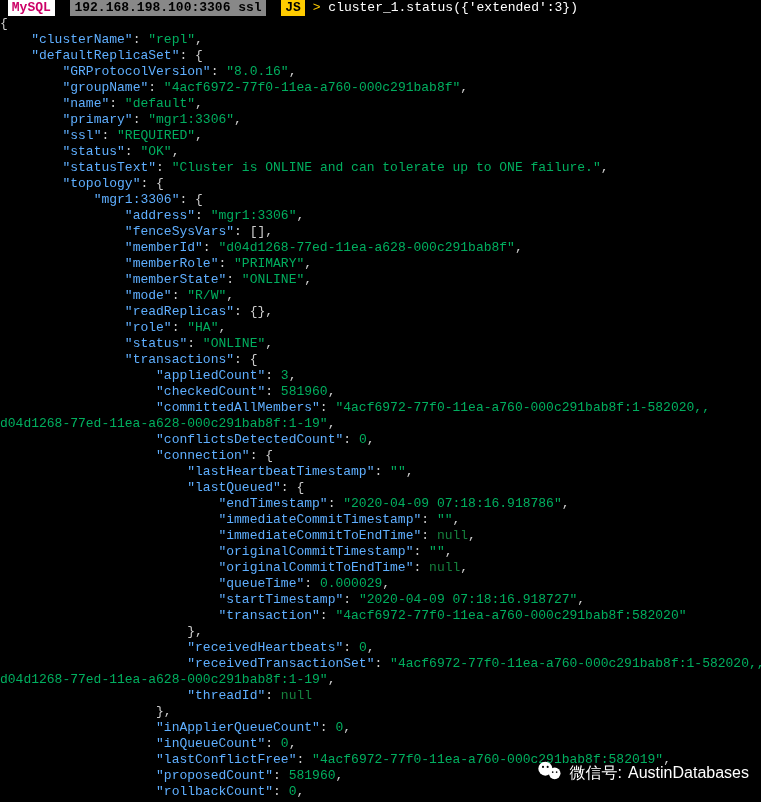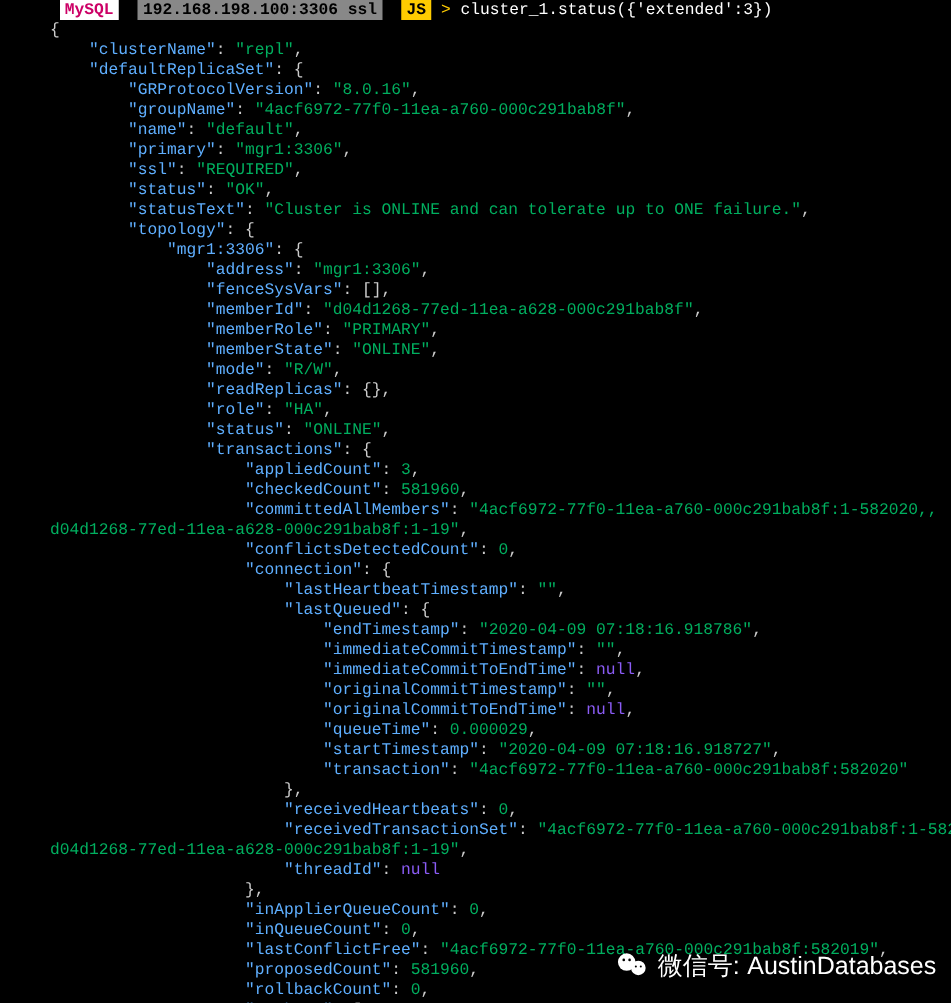--- a/index.html
+++ b/index.html
@@ -10,46 +10,45 @@
     font-size: 13px;
     line-height: 16px;
     color: #ccc;
     width: 761px;
     height: 802px;
     overflow: hidden;
     position: relative;
   }
   .term {
     white-space: pre;
-    margin-left: 40px;
   }
   .badge {
     display: inline-block;
     padding: 0 4px;
     font-weight: bold;
     font-family: "Consolas","Courier New",monospace;
   }
   .badge-mysql { background:#fff; color:#c06; }
   .badge-host  { background:#888; color:#000; }
   .badge-js    { background:#fc0; color:#000; }
   .prompt-gt   { color:#fc0; }
   .cmd         { color:#fff; }
   .key   { color:#5fafff; }   
   .str   { color:#00af5f; }   
   .num   { color:#00af5f; }
-  .null  { color:#8b5cf6; }
+  .null  { color:#15803d; }
   .punc  { color:#ccc; }
   .brace { color:#ccc; }
   .watermark {
     position:absolute;
     right:12px;
     bottom:14px;
     color:#fff;
     font-family: "Microsoft YaHei","Arial",sans-serif;
-    font-size:20px;
+    font-size:16px;
     display:flex;
     align-items:center;
     gap:6px;
   }
   .watermark svg { width:28px; height:28px; }
 </style>
 </head>
 <body>
 
 <div class="term" id="prompt-line"> <span class="badge badge-mysql">MySQL</span>  <span class="badge badge-host">192.168.198.100:3306 ssl</span>  <span class="badge badge-js">JS</span> <span class="prompt-gt">&gt;</span> <span class="cmd">cluster_1.status({'extended':3})</span></div>

